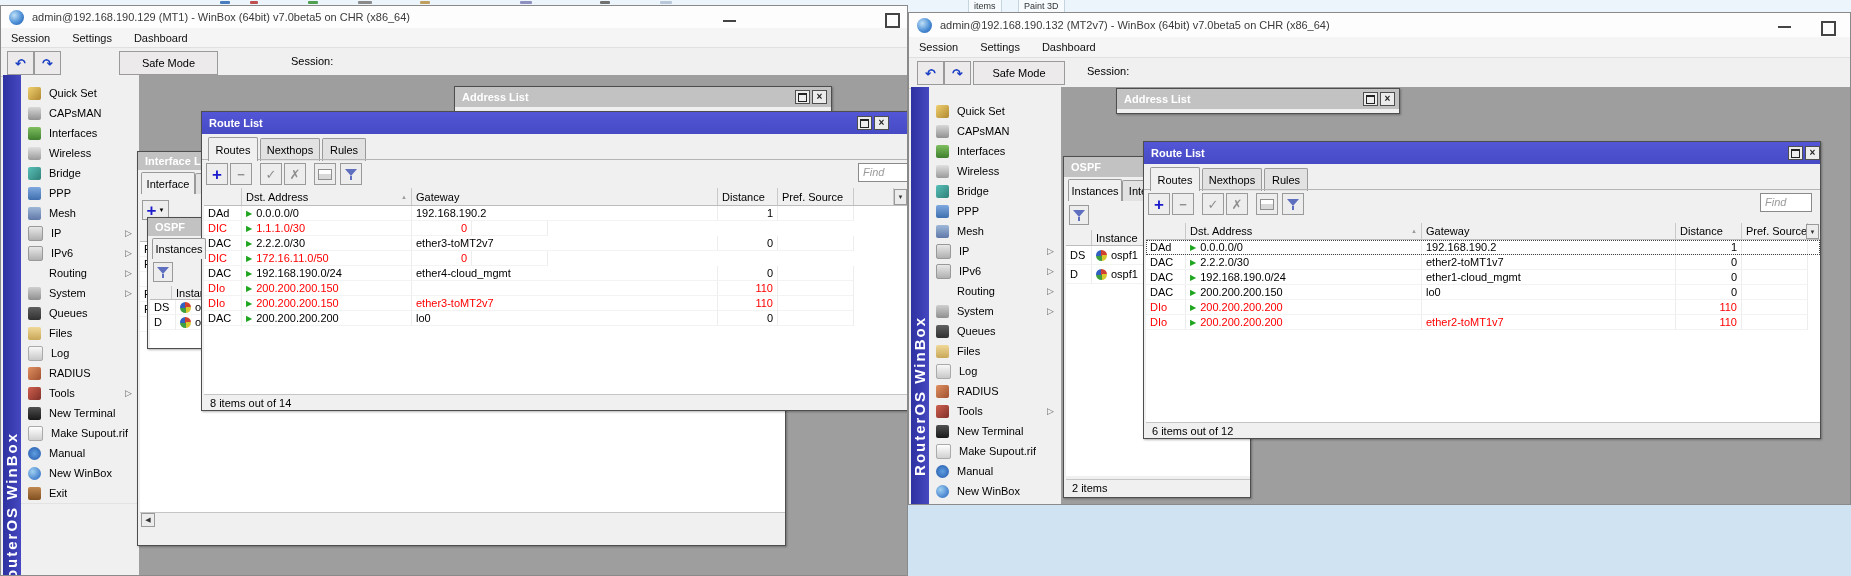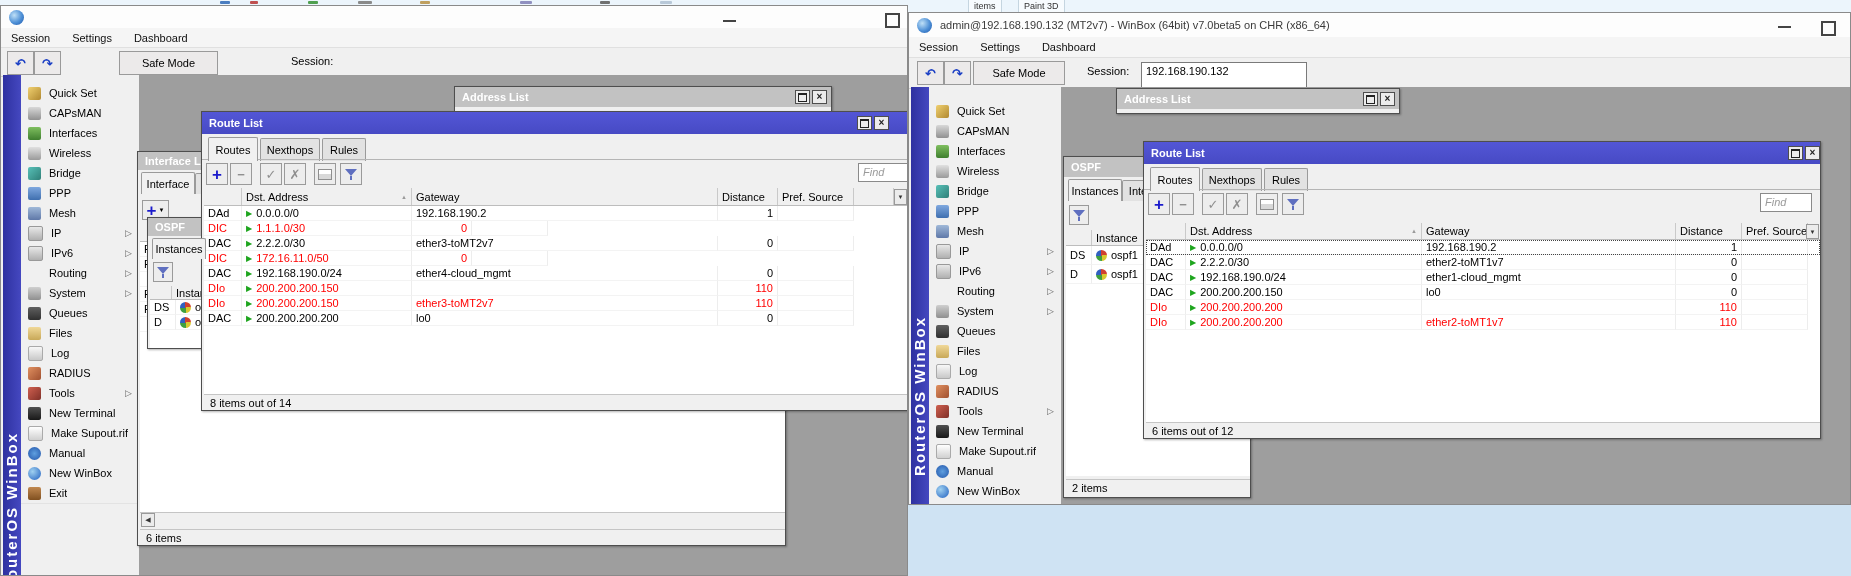--- a/index.html
+++ b/index.html
@@ -99,20 +99,21 @@
   <div class="paintbit" style="left:520px;width:12px;background:#9090c0"></div>
   <div class="paintbit" style="left:600px;width:10px;background:#707070"></div>
   <div class="paintbit" style="left:660px;width:12px;background:#b8c8d8"></div>
   <div class="painttab" style="left:968px">items</div>
   <div class="painttab" style="left:1018px">Paint 3D</div>
   <div class="abs" style="left:908px;top:505px;width:943px;height:71px;background:#cfe3f3"></div>
 
   <div class="appwin" id="lw" style="left:0;top:5px;width:908px;height:571px">
     <div class="apptitle" style="height:22px">
       <div class="globe"></div>
+      <span class="ttext">admin@192.168.190.129 (MT1) - WinBox (64bit) v7.0beta5 on CHR (x86_64)</span>
     </div>
     <div class="mmin" style="left:722px;top:14px"></div>
     <div class="mmax" style="left:884px;top:7px"></div>
     <div class="menubar" style="left:0;top:22px;width:908px;height:19px">
       <span class="mi">Session</span>
       <span class="mi">Settings</span>
       <span class="mi">Dashboard</span>
     </div>
     <div class="toolbar-row" style="left:0;top:41px;width:908px;height:28px"></div>
     <div class="tbtn2" style="left:6px;top:45px;width:25px;height:22px">
@@ -263,21 +264,20 @@
             <div class="rcell" style="width: 16px;">R</div>
             <div class="rcell" style="width: 120px;"></div>
           </div>
           <div class="rrow">
             <div class="rcell" style="width: 16px;"></div>
             <div class="rcell" style="width: 120px;"></div>
           </div>
         </div>
       <div class="abs" style="left:2px;top:360px;width:645px;height:16px;background:#f0f0f0;border-top:1px solid #c5c5c5"></div>
       <div class="scrollarrow" style="left:3px;top:361px">◀</div>
-      <div class="status" style="left:2px;top:377px;width:645px;height:17px">6 items</div>
     </div>
 
     <div class="cwin" style="left:146px;top:211px;width:194px;height:132px">
       <div class="ctitle inactive" style="height:18px">OSPF</div>
       <div class="tab active" style="left:4px;top:20px;width:52px;height:20px">Instances</div>
       <div class="tbtn" style="left:5px;top:44px;width:20px;height:20px">
           <div>
             <div class="funnel"></div>
             <div class="funnel-stem"></div>
           </div>
@@ -448,21 +448,20 @@
     </div>
     <div class="toolbar-row" style="left:0;top:44px;width:943px;height:30px"></div>
     <div class="tbtn2" style="left:8px;top:48px;width:25px;height:22px">
         <span class="undoglyph">↶</span>
       </div>
     <div class="tbtn2" style="left:35px;top:48px;width:25px;height:22px">
         <span class="undoglyph">↷</span>
       </div>
     <div class="tbtn2" style="left:64px;top:48px;width:90px;height:22px">Safe Mode</div>
     <div class="abs" style="left:178px;top:52px">Session:</div>
-    <div class="sess-box" style="left:232px;top:49px;width:156px;height:20px">192.168.190.132</div>
 
     <div class="brand" style="left:2px;top:74px;width:18px;height:417px">
       <span class="brandtext" style="bottom:28px">RouterOS WinBox</span>
     </div>
     <div class="sidebar" id="rw-sidebar" style="left:20px;top:74px;width:132px;height:417px">
         <div class="sbitem" style="top: 14px;">
           <div class="sbicon ic-quick-set"></div>
           <div class="sblabel">Quick Set</div>
         </div>
         <div class="sbitem" style="top: 34px;">

